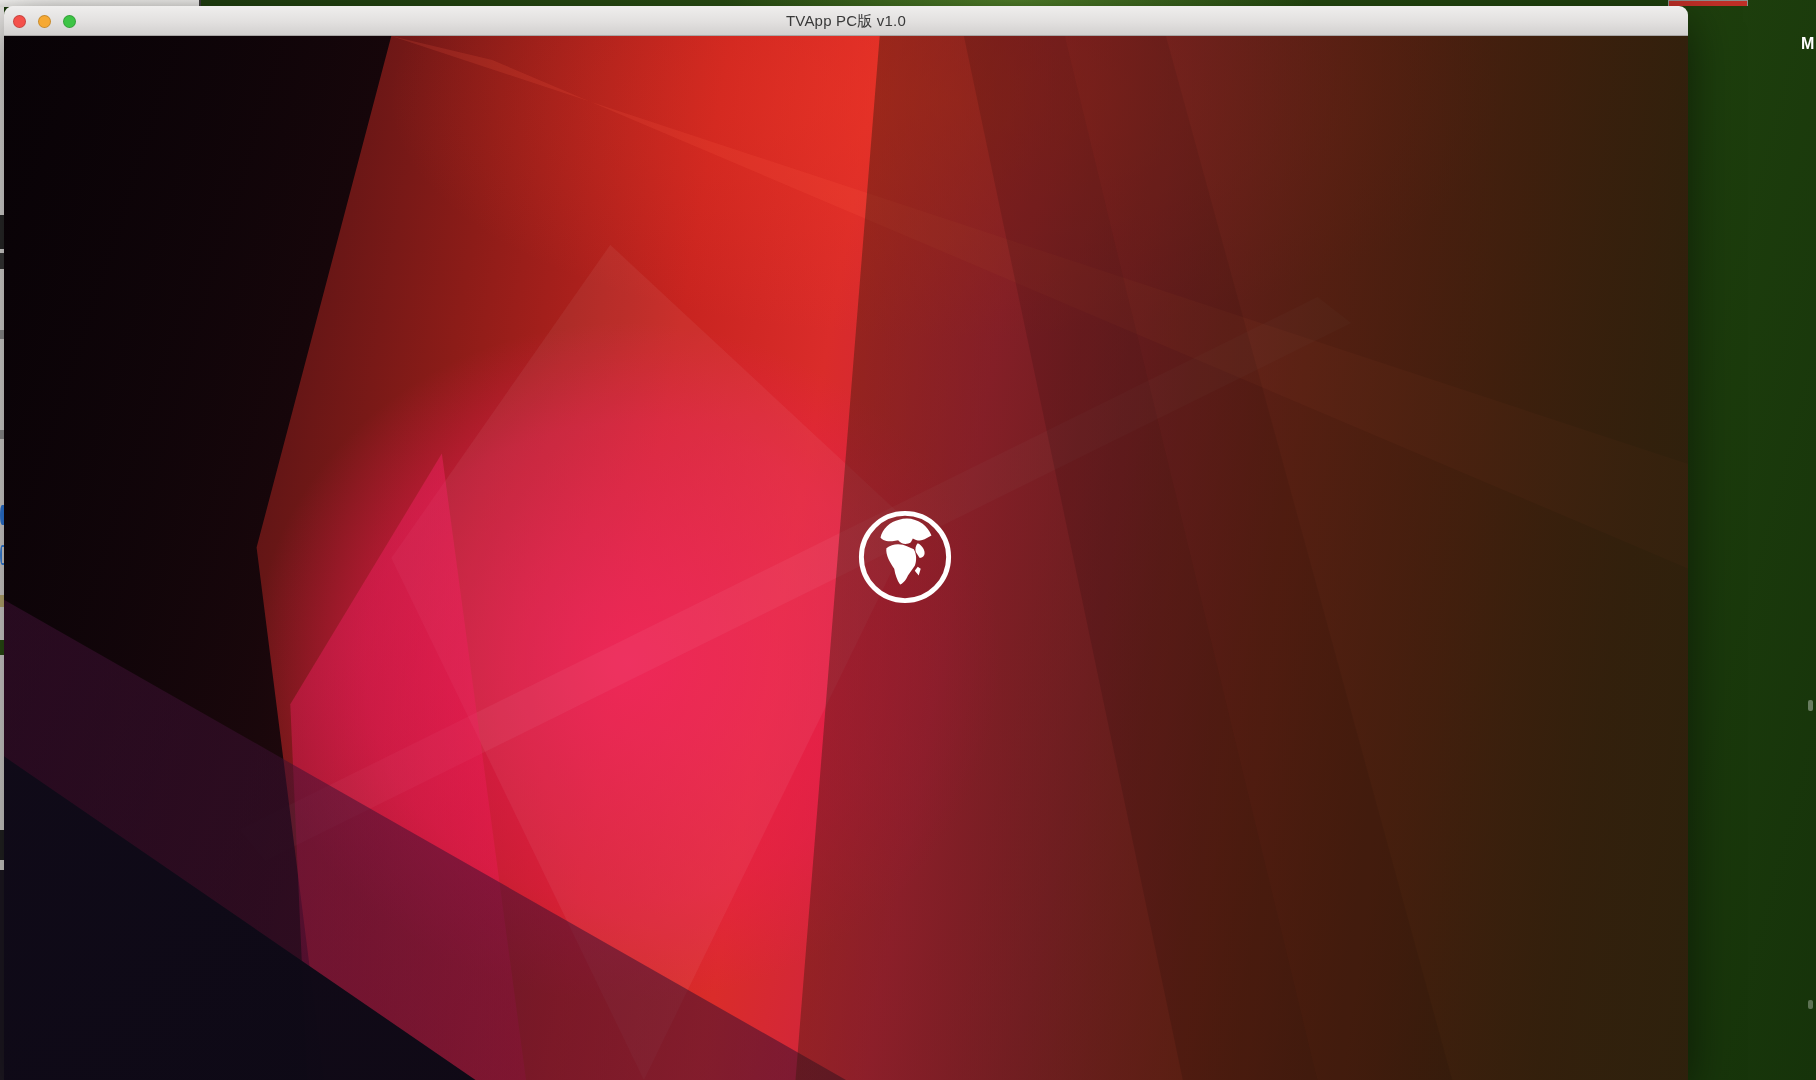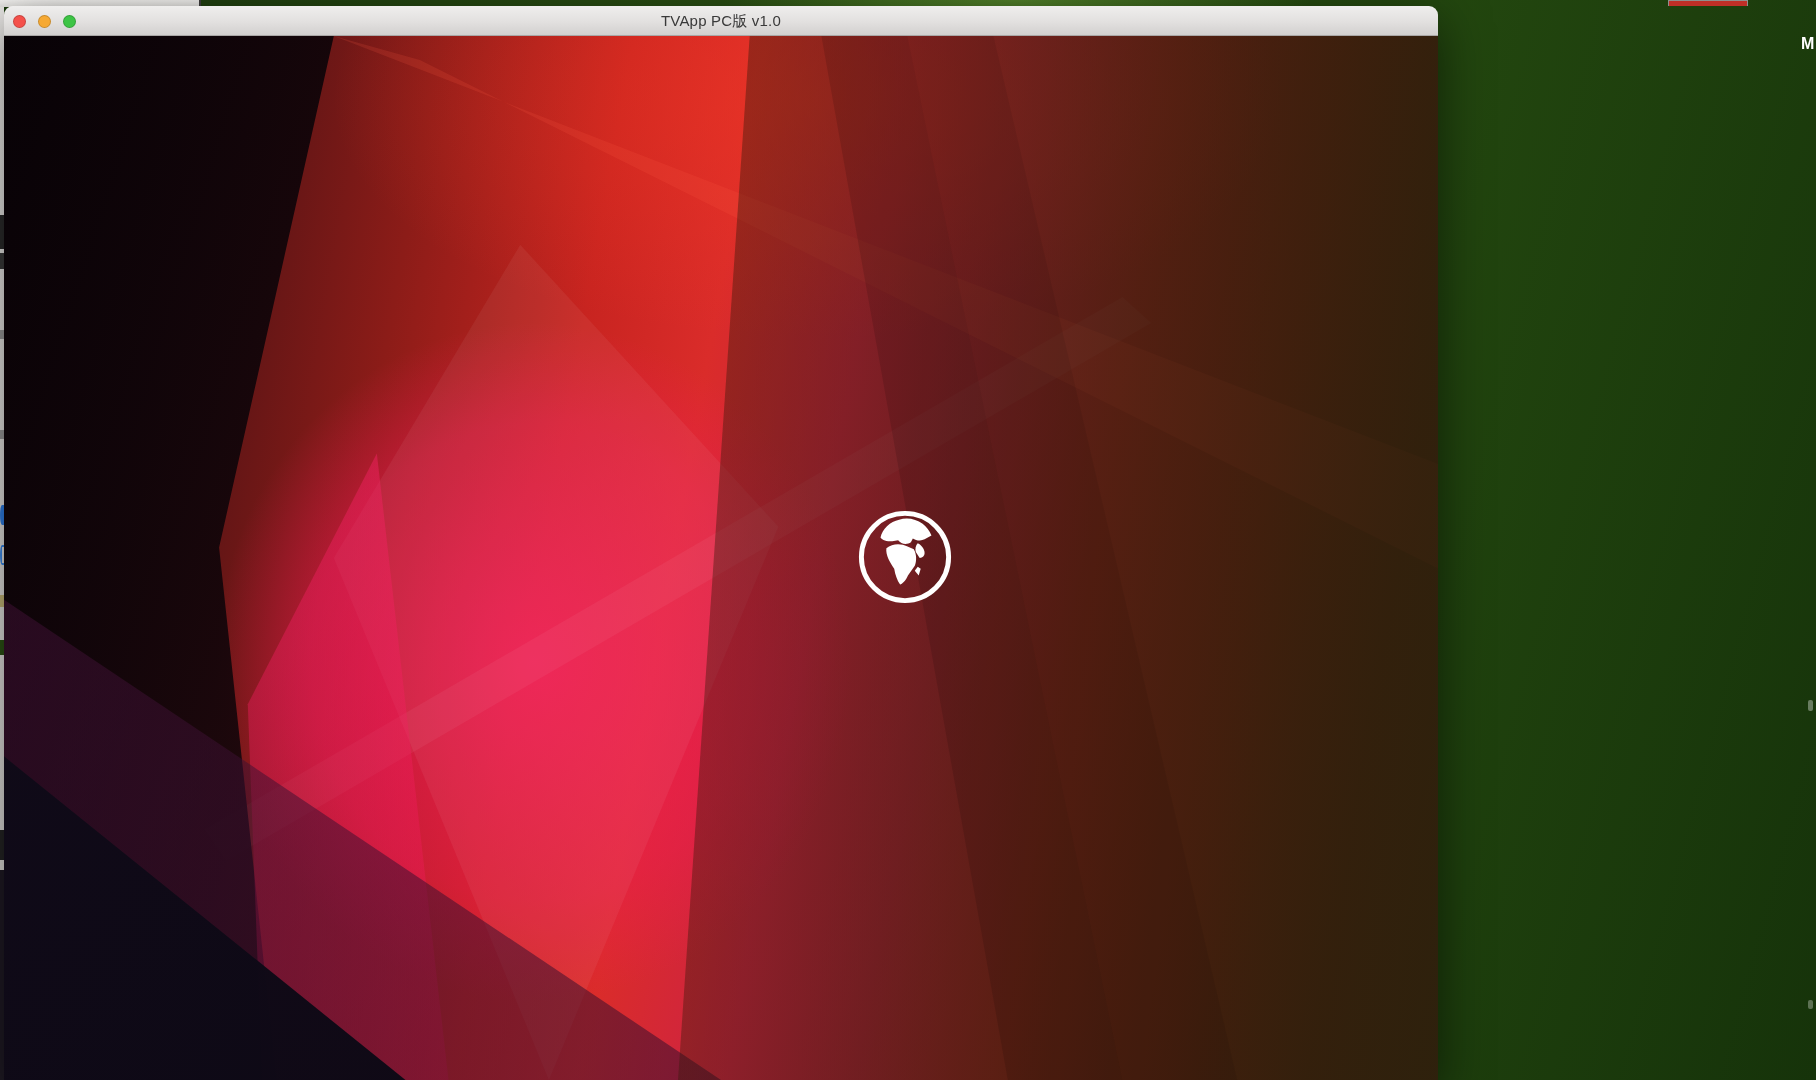--- a/index.html
+++ b/index.html
@@ -50,21 +50,21 @@
     color: #ffffff; font-weight: bold; font-size: 16px; line-height: 18px;
     z-index: 1;
   }
   .edge-dash1 { position: absolute; left: 1808px; top: 700px; width: 5px; height: 11px;
     background: rgba(255,255,255,0.35); border-radius: 2px; z-index: 1; }
   .edge-dash2 { position: absolute; left: 1808px; top: 1000px; width: 5px; height: 9px;
     background: rgba(255,255,255,0.3); border-radius: 2px; z-index: 1; }
 
   
   .app-window {
-    position: absolute; left: 4px; top: 6px; width: 1434px; height: 1074px;
+    position: absolute; left: 4px; top: 6px; width: 1684px; height: 1074px;
     border-radius: 9px 9px 0 0;
     box-shadow: 0 14px 50px rgba(0,0,0,0.55);
     overflow: hidden; z-index: 2;
   }
   .titlebar {
     position: absolute; left: 0; top: 0; right: 0; height: 30px;
     background: linear-gradient(#efeeed 0%, #e2e0df 55%, #d2d0cf 100%);
     border-bottom: 1px solid #a9a7a6;
   }
   .traffic { position: absolute; top: 9px; width: 13px; height: 13px; border-radius: 50%;

